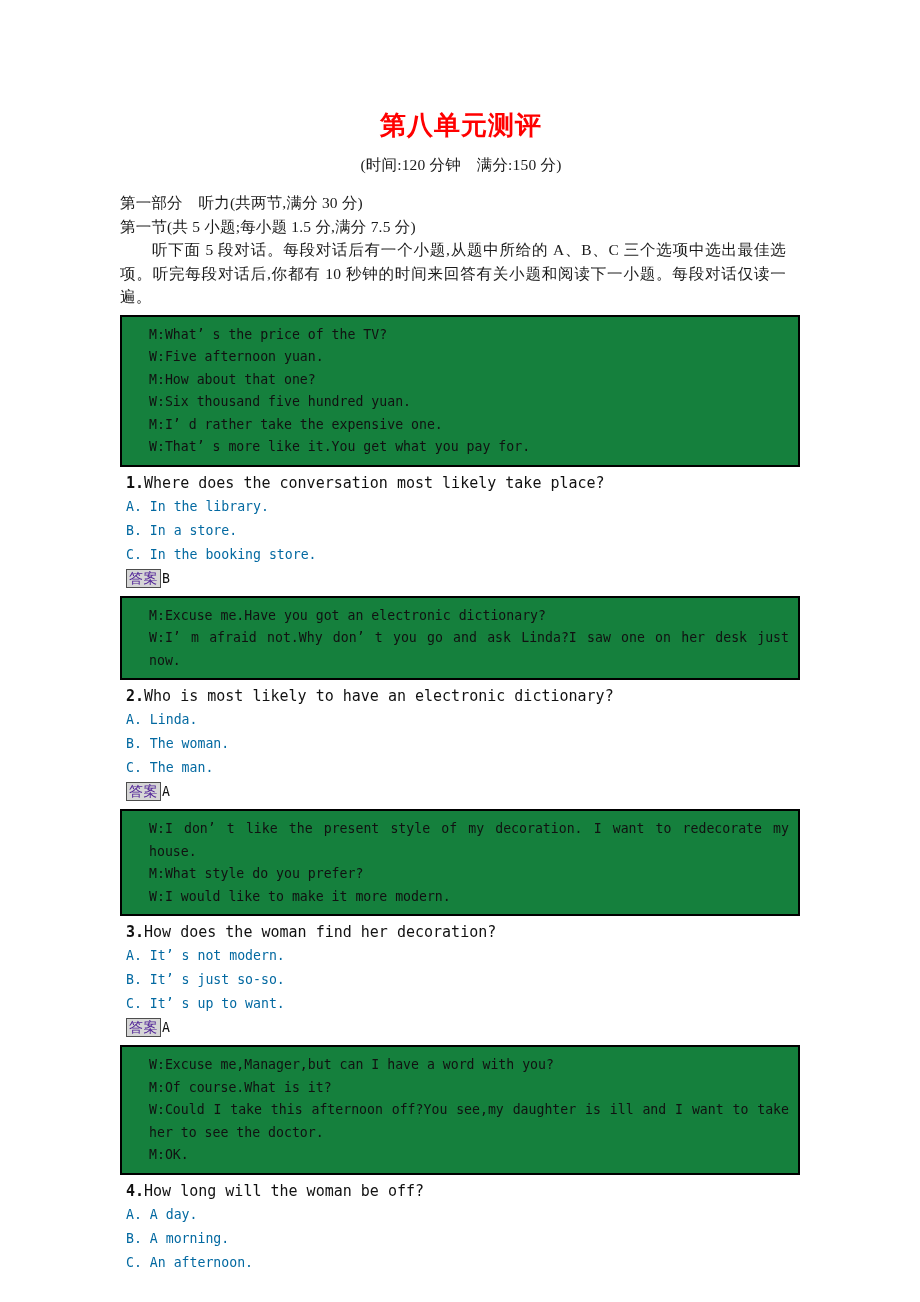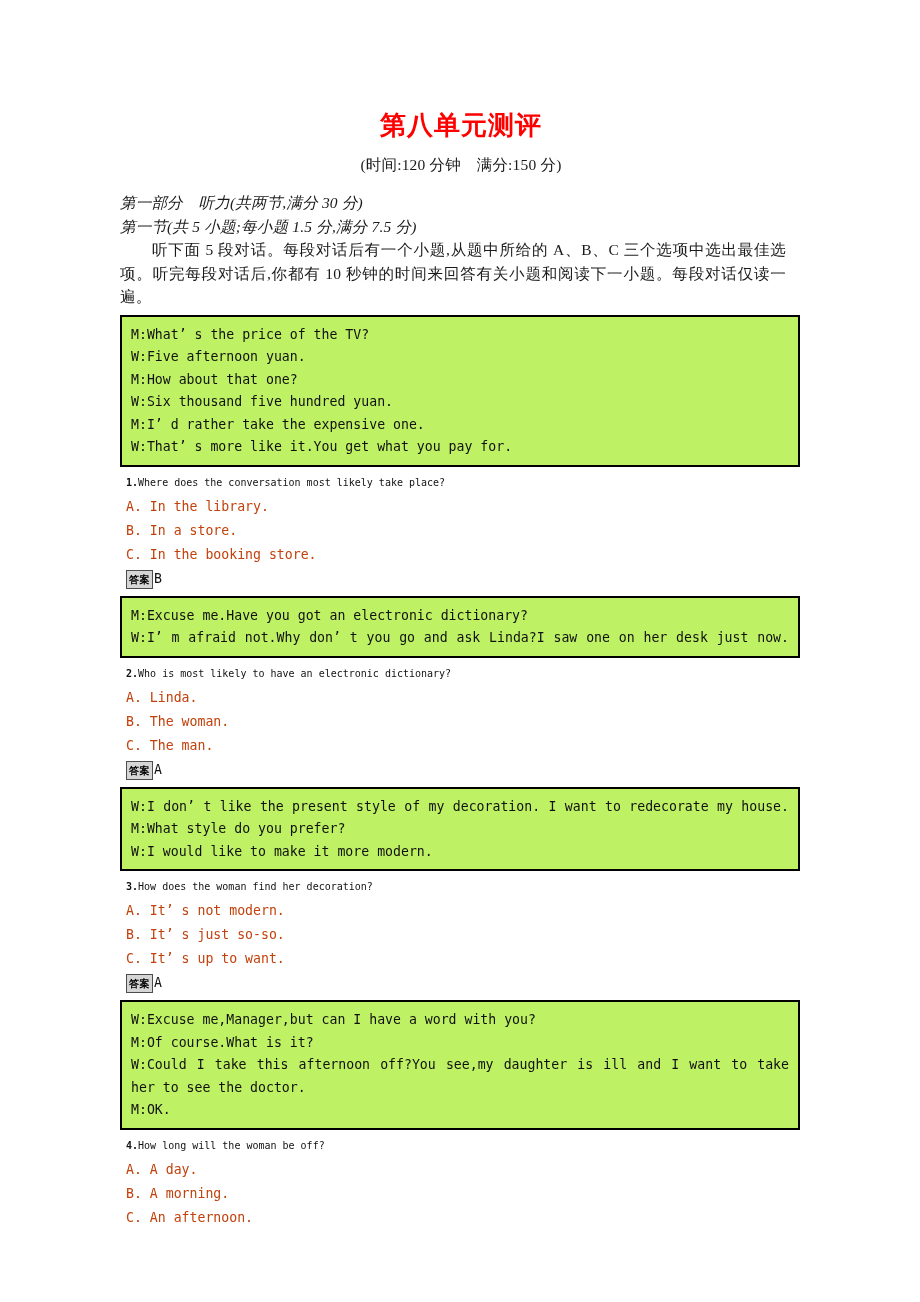--- a/index.html
+++ b/index.html
@@ -52,41 +52,40 @@
     font-family: "Liberation Serif", "DejaVu Serif", serif;
     letter-spacing: 0.2px;
   }
 
   
   .section-line {
     font-size: 15.5px;
     line-height: 23.5px;
     margin: 0;
     letter-spacing: 0.2px;
-    font-style: italic;
   }
 
   .instructions {
     font-size: 15.5px;
     line-height: 23.5px;
     margin: 0 16px 6px 0;
     text-align: justify;
     text-justify: inter-character;
     text-indent: 32px;
     letter-spacing: 0.2px;
   }
 
   
   .dialogue-box {
     border: 2px solid #000000;
     box-sizing: border-box;
     width: 680px;
-    padding: 7px 9px 6px 9px;
+    padding: 7px 9px 6px 27px;
     margin: 6px 0 2px 0;
-    background: #bef264;
+    background: #15803d;
   }
   .dialogue-line {
     font-family: "DejaVu Sans Mono", "Liberation Mono", monospace;
     font-size: 13.2px;
     line-height: 22.5px;
     margin: 0;
     white-space: pre-wrap;
     letter-spacing: 0px;
     color: #111111;
   }
@@ -98,54 +97,53 @@
     text-align: justify;
   }
 
   
   .question {
     margin: 4px 0 0 0;
     padding-left: 6px;
   }
   .q-stem {
     font-family: "DejaVu Sans Mono", "Liberation Mono", monospace;
-    font-size: 10px;
+    font-size: 15px;
     line-height: 24px;
     margin: 0;
     color: #111111;
   }
   .q-num {
     font-weight: bold;
   }
   .q-option {
     font-family: "DejaVu Sans Mono", "Liberation Mono", monospace;
     font-size: 13.2px;
     line-height: 24px;
     margin: 0;
-    color: #c2410c;
+    color: #0369a1;
   }
 
   .answer-row {
     margin: 0;
     padding-left: 6px;
     line-height: 22px;
     white-space: nowrap;
   }
   .answer-tag {
     display: inline-block;
     background: #d6d6d6;
     border: 1px solid #4d4d4d;
     font-family: "DejaVu Sans", "Liberation Sans", sans-serif;
-    font-size: 10px;
+    font-size: 14px;
     line-height: 15px;
     padding: 1px 2px 1px 2px;
     vertical-align: baseline;
-    color: #000000;
+    color: #4c1d95;
     letter-spacing: 0.5px;
-    font-weight: bold;
   }
   .answer-letter {
     font-family: "DejaVu Sans Mono", "Liberation Mono", monospace;
     font-size: 13.2px;
     padding-left: 1px;
     color: #111111;
   }
 </style>
 </head>
 <body>

